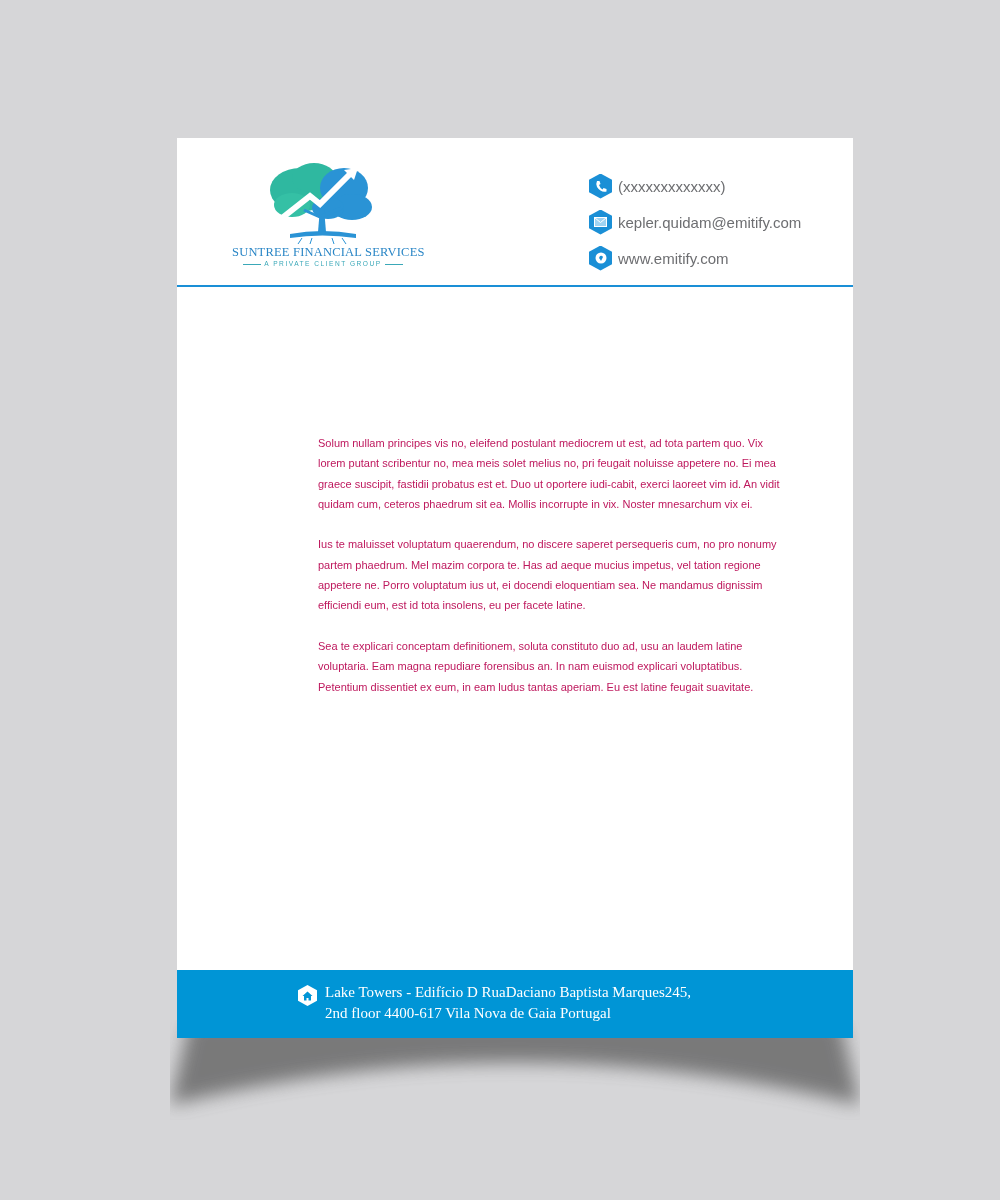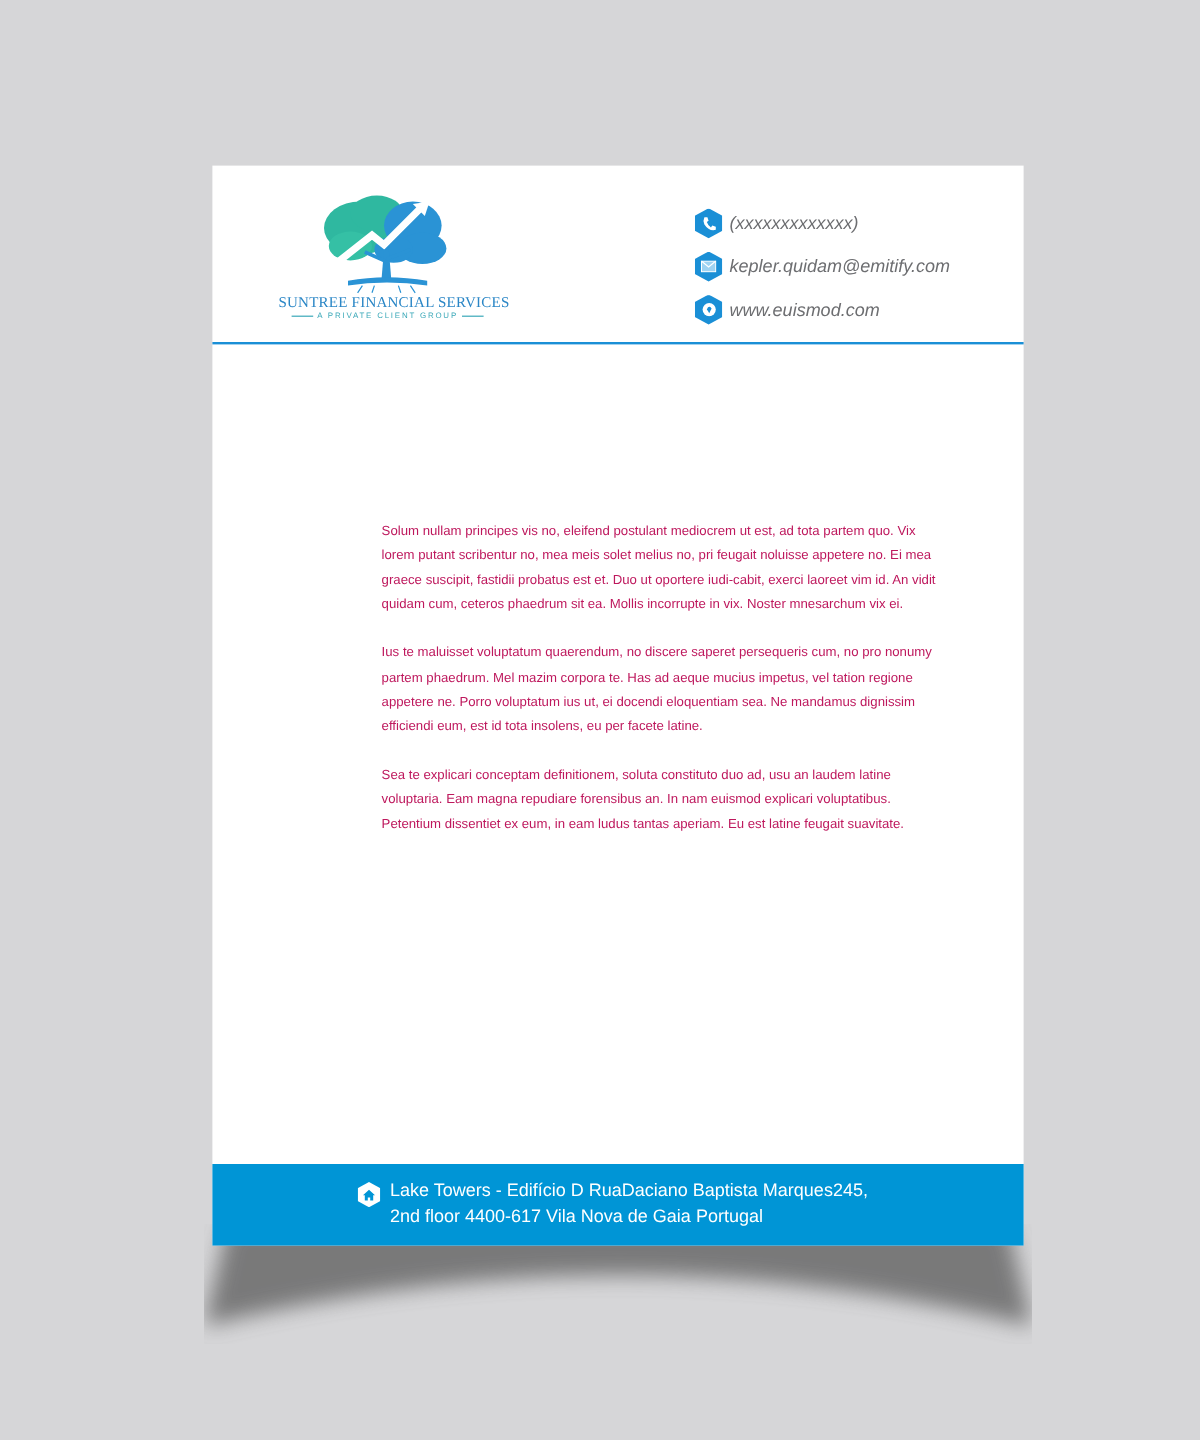--- a/index.html
+++ b/index.html
@@ -20,21 +20,21 @@
     position:absolute; left:0; top:85px; width:182px; text-align:left;
     font-family:"Liberation Serif","DejaVu Serif",serif; font-size:12.5px; color:#2a86c6; letter-spacing:0.2px; white-space:nowrap;
   }
   .logo-tag {
     position:absolute; left:0; top:100px; width:182px; text-align:center;
     font-size:6.6px; color:#3aa8b8; letter-spacing:1.5px; white-space:nowrap;
   }
   .logo-tag::before, .logo-tag::after {
     content:""; display:inline-block; width:18px; height:1px; background:#3aa8b8; vertical-align:middle; margin:0 3px;
   }
-  .contacts { position:absolute; left:402px; top:30px;font-style:italic; }
+  .contacts { position:absolute; left:412px; top:30px; }
   .contact { display:flex; align-items:center; height:36px; }
   .hex {
     width:23px; height:25px; background:#1a8fd6;
     clip-path:polygon(50% 0,100% 25%,100% 75%,50% 100%,0 75%,0 25%);
     display:flex; align-items:center; justify-content:center; margin-right:6px;
   }
   .contact-text { font-size:15px; color:#6d6e71; }
   .rule { position:absolute; left:0; top:147px; width:676px; height:2px; background:#1a8fd6; }
   .body-text {
     position:absolute; left:141px; top:295px; width:470px;
@@ -44,21 +44,21 @@
   .signature { margin-top:28px; }
   .footer {
     position:absolute; left:0; top:832px; width:676px; height:68px; background:#0095d6;
   }
   .addr-icon {
     position:absolute; left:121px; top:15px; width:19px; height:21px; background:#ffffff;
     clip-path:polygon(50% 0,100% 25%,100% 75%,50% 100%,0 75%,0 25%);
     display:flex; align-items:center; justify-content:center;
   }
   .addr {
-    position:absolute; left:148px; top:12px; font-size:15px; line-height:21px; color:#ffffff;
+    position:absolute; left:148px; top:12px; font-size:15px; line-height:21px; color:#ffffff;font-family:Liberation Serif, serif;
   }
 </style>
 </head>
 <body>
 
 <svg class="shadow" viewBox="0 0 690 100" preserveAspectRatio="none">
   <defs>
     <filter id="blur" x="-20%" y="-50%" width="140%" height="200%">
         <feGaussianBlur stdDeviation="9"></feGaussianBlur>
       </filter>
@@ -106,21 +106,21 @@
         </span>
         <span class="contact-text">kepler.quidam@emitify.com</span>
       </div>
       <div class="contact">
         <span class="hex">
           <svg width="12" height="12" viewBox="0 0 12 12">
               <circle cx="6" cy="6" r="5.5" fill="#fff"></circle>
               <path d="M5 4 Q7 3 8 5 Q7 7 6 9 Q5 7 4 6 Z" fill="#1a8fd6"></path>
             </svg>
         </span>
-        <span class="contact-text">www.euismod.com</span>
+        <span class="contact-text">www.emitify.com</span>
       </div>
     </div>
   </div>
 
   <div class="rule"></div>
 
   <div class="body-text">
     <p>Solum nullam principes vis no, eleifend postulant mediocrem ut est, ad tota partem quo. Vix lorem putant scribentur no, mea meis solet melius no, pri feugait noluisse appetere no. Ei mea graece suscipit, fastidii probatus est et. Duo ut oportere iudi-cabit, exerci laoreet vim id. An vidit quidam cum, ceteros phaedrum sit ea. Mollis incorrupte in vix. Noster mnesarchum vix ei.</p>
     <p>Ius te maluisset voluptatum quaerendum, no discere saperet persequeris cum, no pro nonumy partem phaedrum. Mel mazim corpora te. Has ad aeque mucius impetus, vel tation regione appetere ne. Porro voluptatum ius ut, ei docendi eloquentiam sea. Ne mandamus dignissim efficiendi eum, est id tota insolens, eu per facete latine.</p>
     <p>Sea te explicari conceptam definitionem, soluta constituto duo ad, usu an laudem latine voluptaria. Eam magna repudiare forensibus an. In nam euismod explicari voluptatibus. Petentium dissentiet ex eum, in eam ludus tantas aperiam. Eu est latine feugait suavitate.</p>

